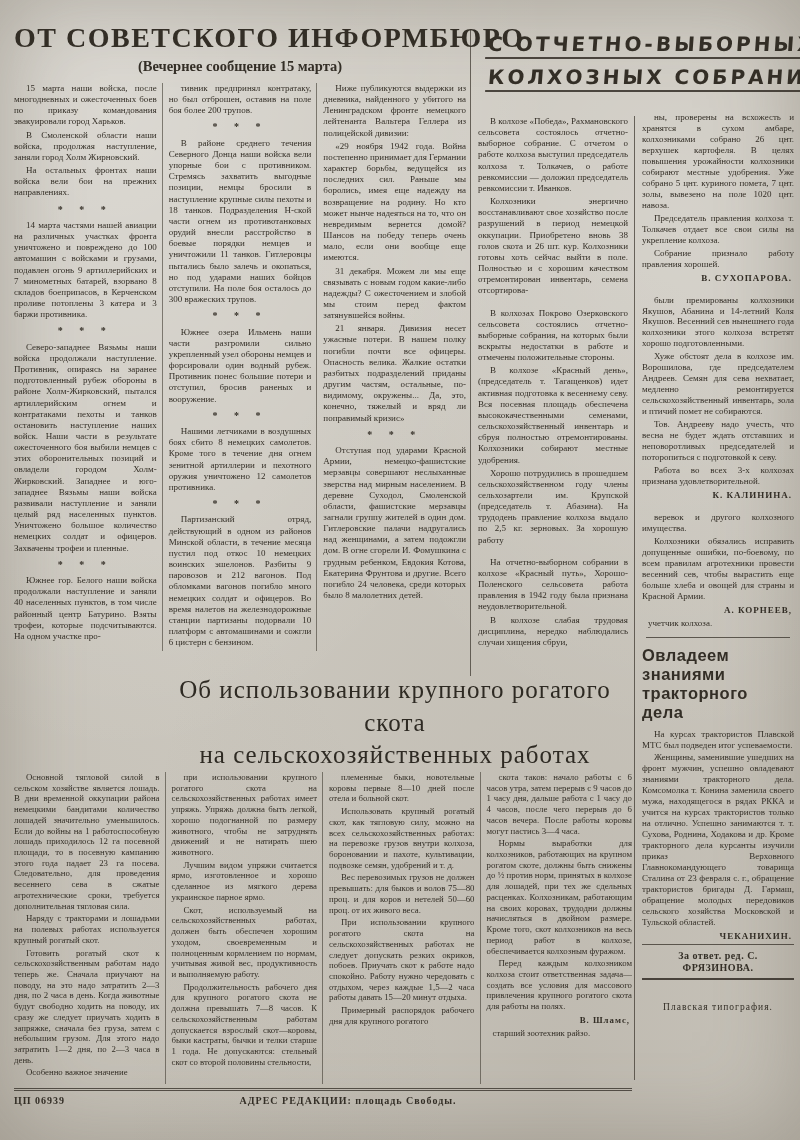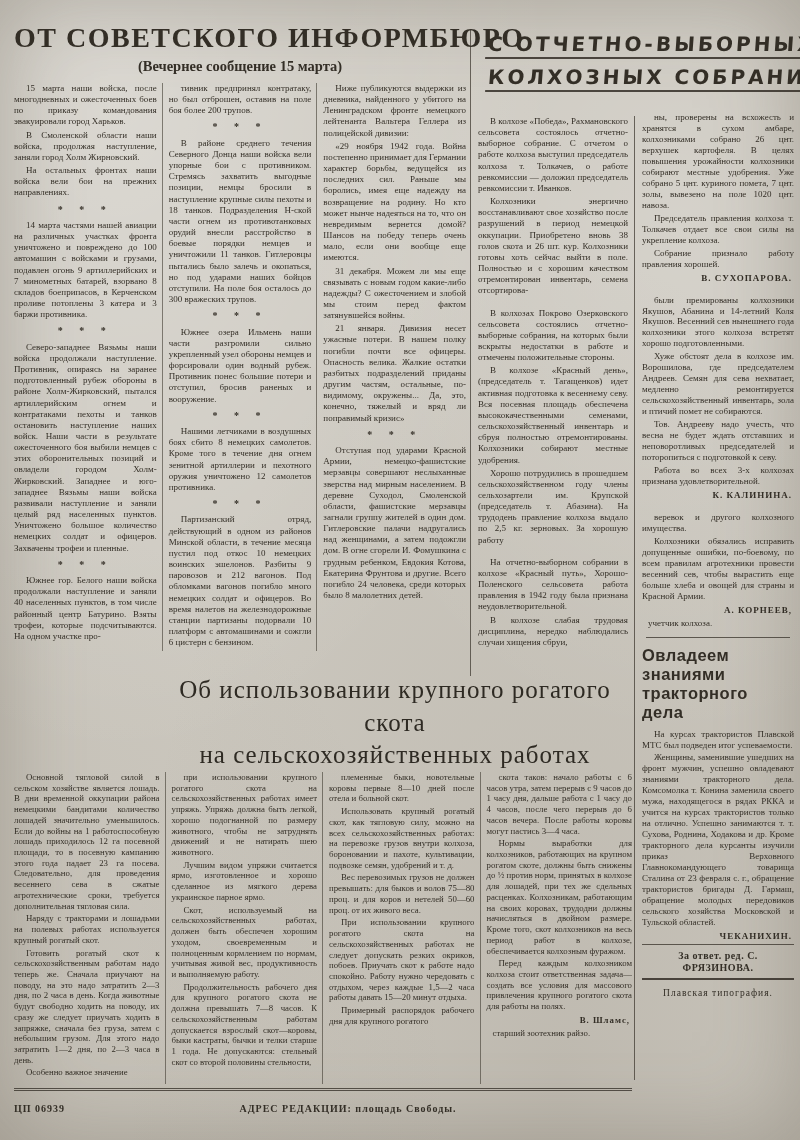--- a/index.html
+++ b/index.html
@@ -82,37 +82,37 @@
     font-weight:bold;font-size:13px;text-align:center;line-height:1.2;
   }
   .notice .para{margin-top:5px;}
   .editor-line{
     font-weight:bold;text-align:center;letter-spacing:.5px;
     border-top:1.5px solid rgba(55,50,42,.75);
     padding:5px 0 4px 0;font-size:10px;
   }
   .printer-line{
     border-top:2.5px solid rgba(50,45,38,.85);
-    text-align:center;padding-top:8px;font-size:9.5px;letter-spacing:1px;
+    text-align:center;padding-top:22px;font-size:9.5px;letter-spacing:1px;
   }
   
   .cattle-head{position:absolute;left:158px;top:674px;width:474px;text-align:center;}
   .cattle-head .l1,.cattle-head .l2{
     font-family:Liberation Serif, serif;
     font-size:25px;line-height:1.3;letter-spacing:1px;color:#2e2a23;
   }
   .cattle-cols{position:absolute;left:14px;top:772px;width:618px;height:312px;display:flex;}
   .cattle-cols .col{width:150px;font-size:8.8px;line-height:1.22;}
   .cattle-cols .col + .col{border-left:1px solid rgba(64,58,48,.6);margin-left:5px;padding-left:6px;}
   
   .footer{
     position:absolute;left:14px;top:1088px;width:618px;
     border-top:3px double rgba(55,50,42,.8);
     display:flex;align-items:flex-start;font-size:10px;
-    padding-top:12px;letter-spacing:1px;
+    padding-top:4px;letter-spacing:1px;
   }
   .footer .imprint{width:170px;font-weight:bold;}
   .footer .address{flex:1;text-align:center;font-weight:bold;}
 </style>
 </head>
 <body>
 
 <div class="paper">
 
   <section class="informburo">

